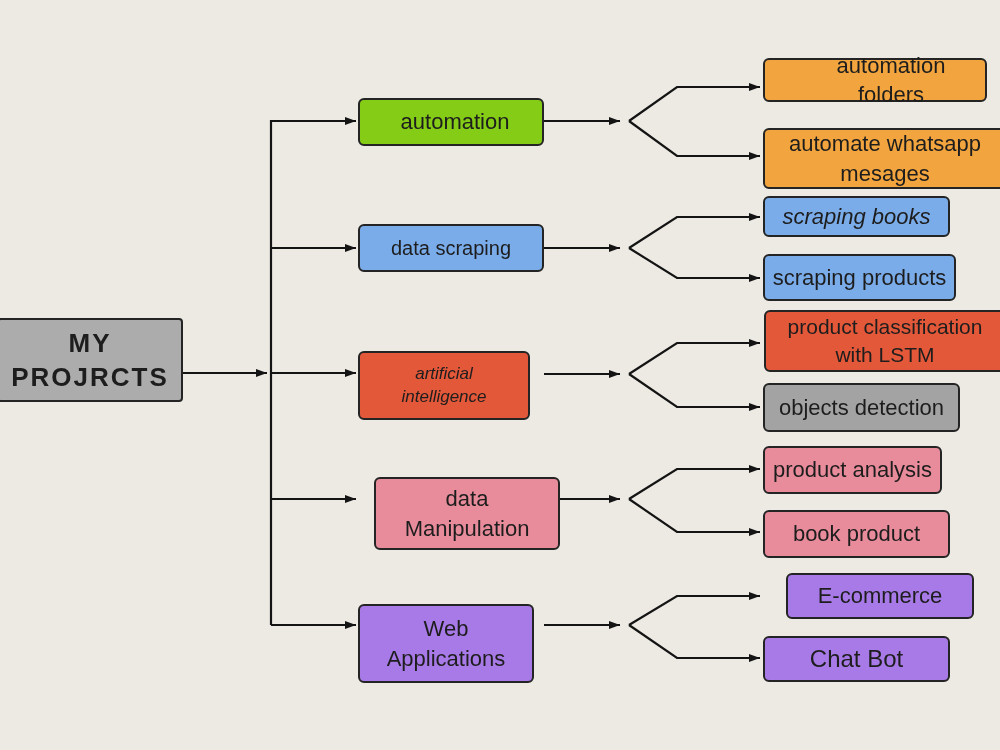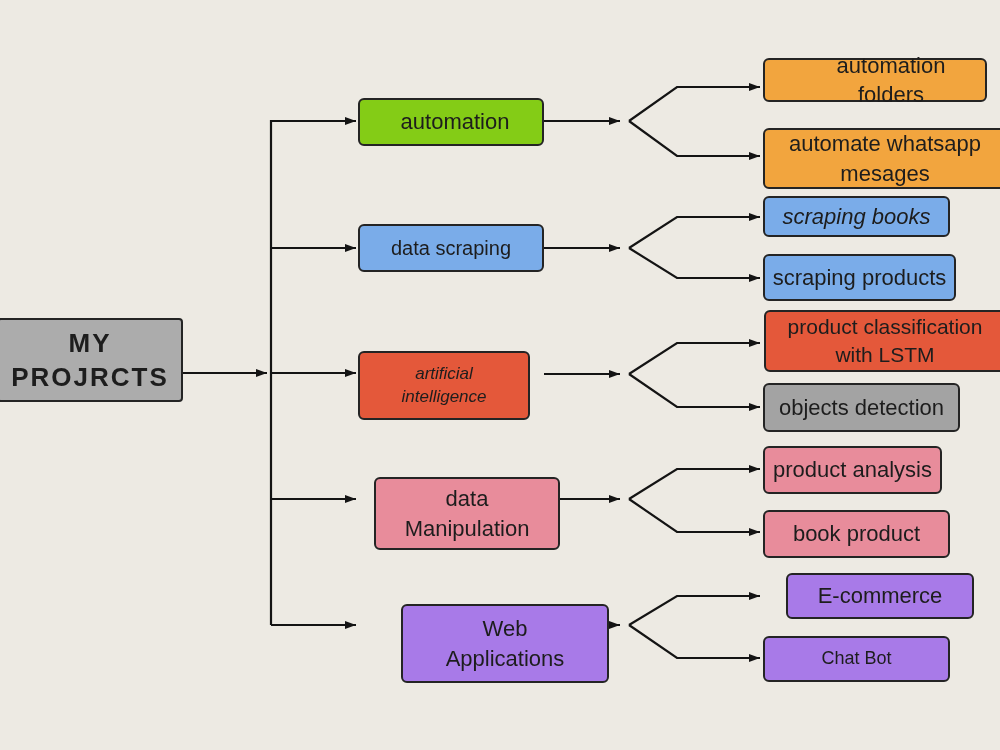--- a/index.html
+++ b/index.html
@@ -81,21 +81,21 @@
   <div class="node" style="left: 358px; top: 98px; width: 186px; height: 48px; font-size: 22px; background: #84cc16; padding-left: 12px;">automation</div>
 
   <div class="node" style="left: 358px; top: 224px; width: 186px; height: 48px; font-size: 20px; background: rgb(122, 172, 233);">data scraping</div>
 
   <div class="node" style="left: 358px; top: 351px; width: 172px; height: 69px; font-size: 17px; background: rgb(228, 88, 58); font-style: italic;">artificial
 intelligence</div>
 
   <div class="node" style="left: 358px; top: 477px; width: 186px; height: 73px; font-size: 22px; background: rgb(232, 140, 155); margin-left: 16px;">data
 Manipulation</div>
 
-  <div class="node" style="left: 358px; top: 604px; width: 208px; height: 79px; font-size: 22px; background: rgb(168, 122, 232); margin-left: 43px;">Web
+  <div class="node" style="left: 358px; top: 604px; width: 176px; height: 79px; font-size: 22px; background: rgb(168, 122, 232);">Web
 Applications</div>
 
   <div class="node" style="left: 763px; top: 58px; width: 224px; height: 44px; font-size: 22px; background: rgb(242, 165, 62); padding-left: 36px;">automation folders</div>
 
   <div class="node" style="left: 763px; top: 128px; width: 244px; height: 61px; font-size: 22px; background: rgb(242, 165, 62);">automate whatsapp
 mesages</div>
 
   <div class="node" style="left: 763px; top: 196px; width: 187px; height: 41px; font-size: 22px; background: rgb(122, 172, 233); font-style: italic;">scraping books</div>
 
   <div class="node" style="left: 763px; top: 254px; width: 193px; height: 47px; font-size: 22px; background: rgb(122, 172, 233);">scraping products</div>
@@ -104,15 +104,15 @@
 with LSTM</div>
 
   <div class="node" style="left: 763px; top: 383px; width: 197px; height: 49px; font-size: 22px; background: #a3a3a3;">objects detection</div>
 
   <div class="node" style="left: 763px; top: 446px; width: 179px; height: 48px; font-size: 22px; background: rgb(232, 140, 155); text-align: right;">product analysis</div>
 
   <div class="node" style="left: 763px; top: 510px; width: 187px; height: 48px; font-size: 22px; background: rgb(232, 140, 155);">book product</div>
 
   <div class="node" style="left: 764px; top: 573px; width: 188px; height: 46px; font-size: 22px; background: rgb(168, 122, 232); margin-left: 22px;">E-commerce</div>
 
-  <div class="node" style="left: 763px; top: 636px; width: 187px; height: 46px; font-size: 18px; background: rgb(168, 122, 232);">Chat Bot</div>
+  <div class="node" style="left: 763px; top: 636px; width: 187px; height: 46px; font-size: 24px; background: rgb(168, 122, 232);">Chat Bot</div>
 
 </div>
 
 </body></html>

